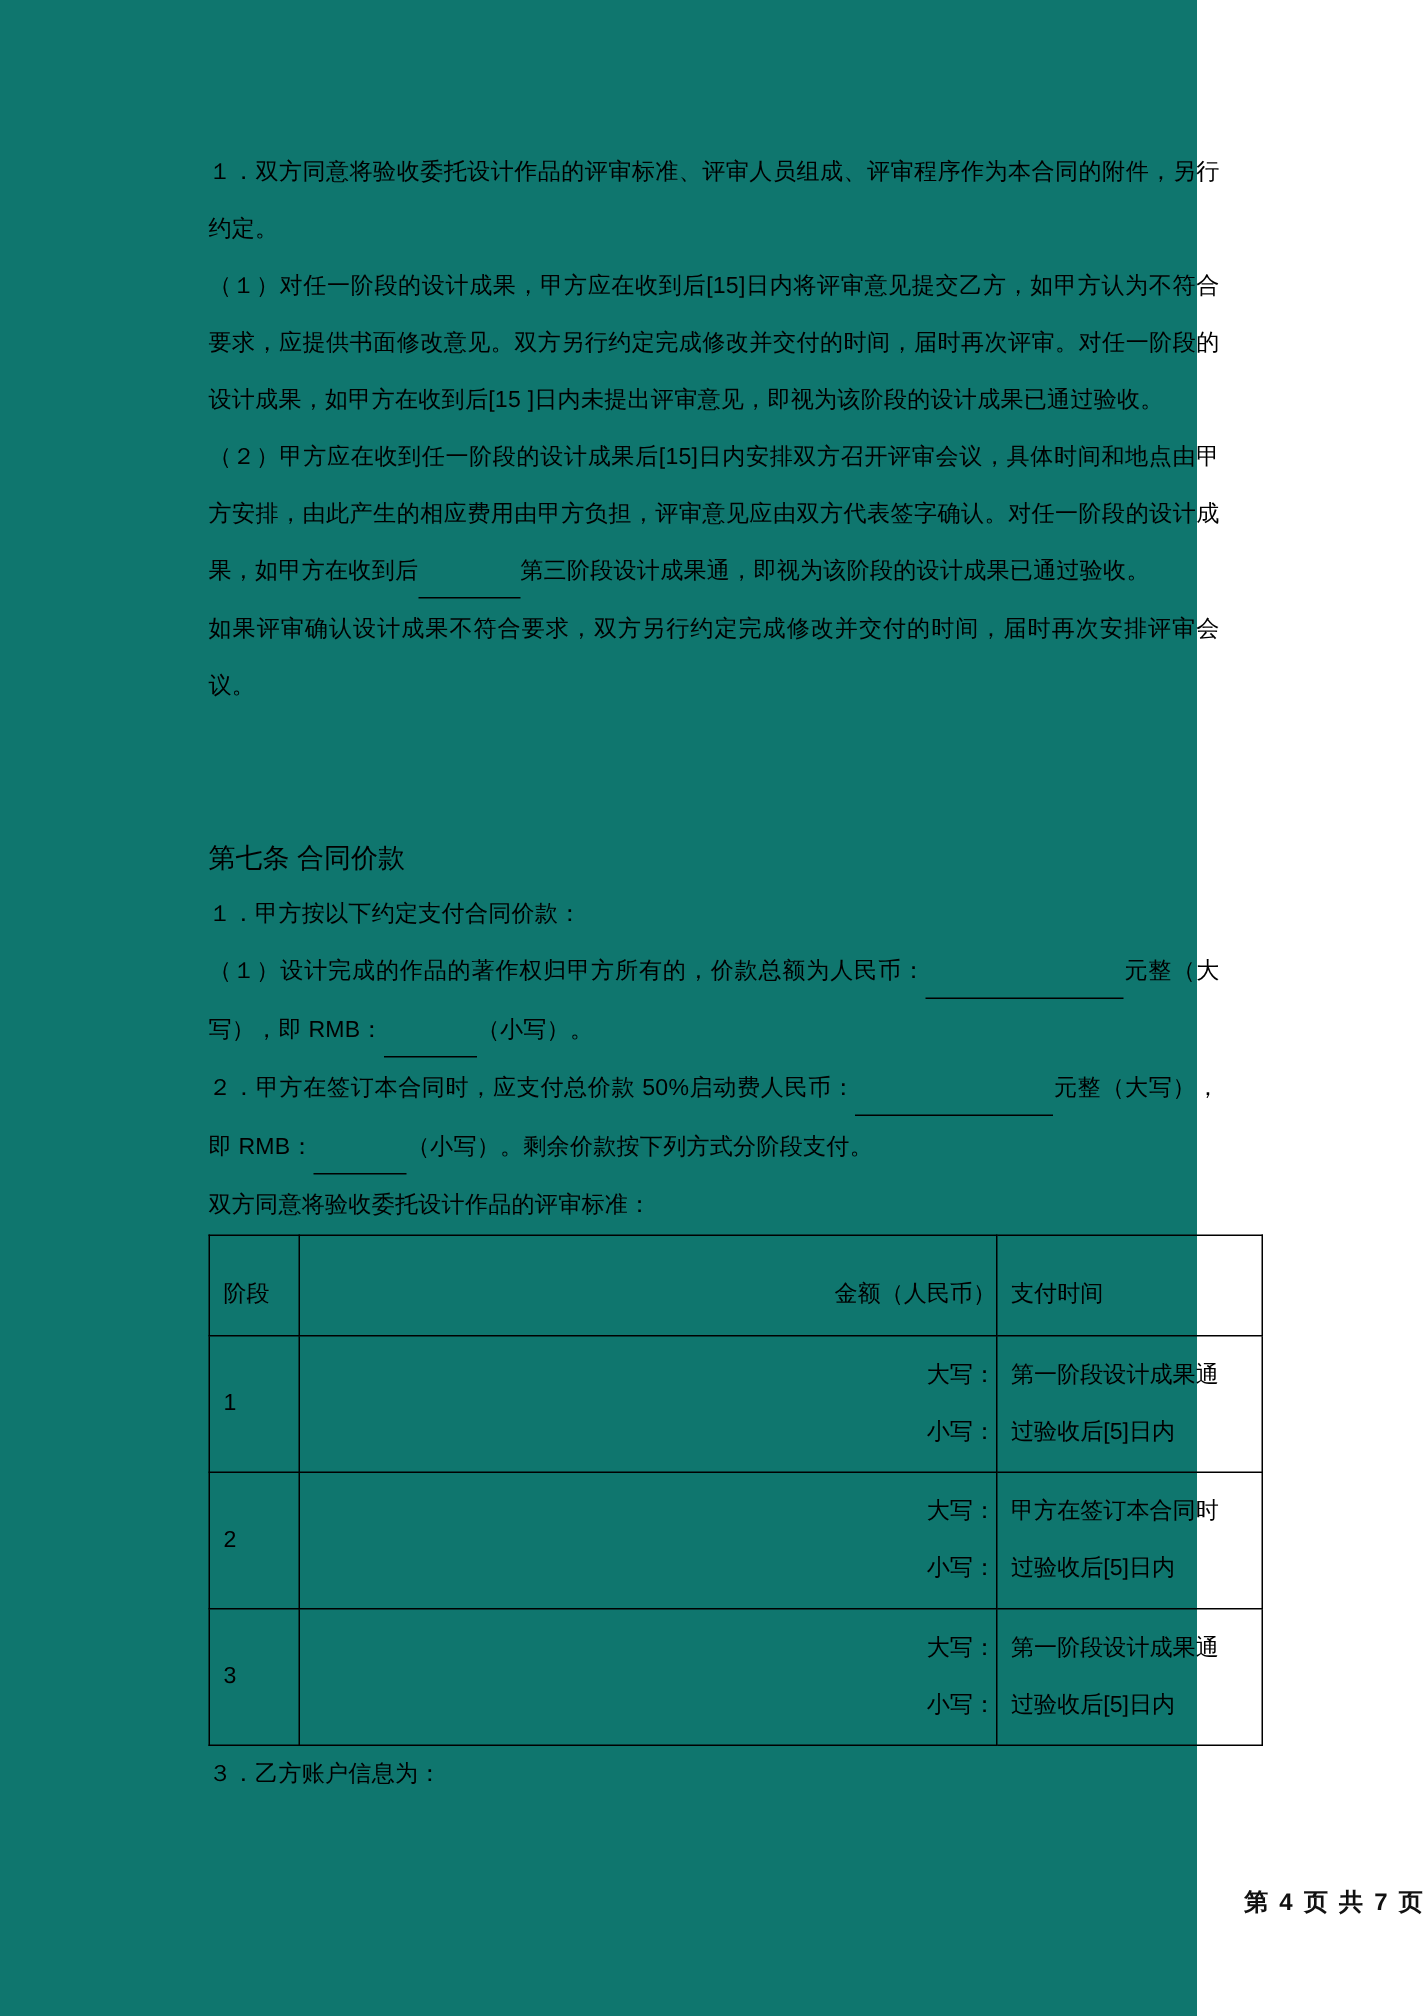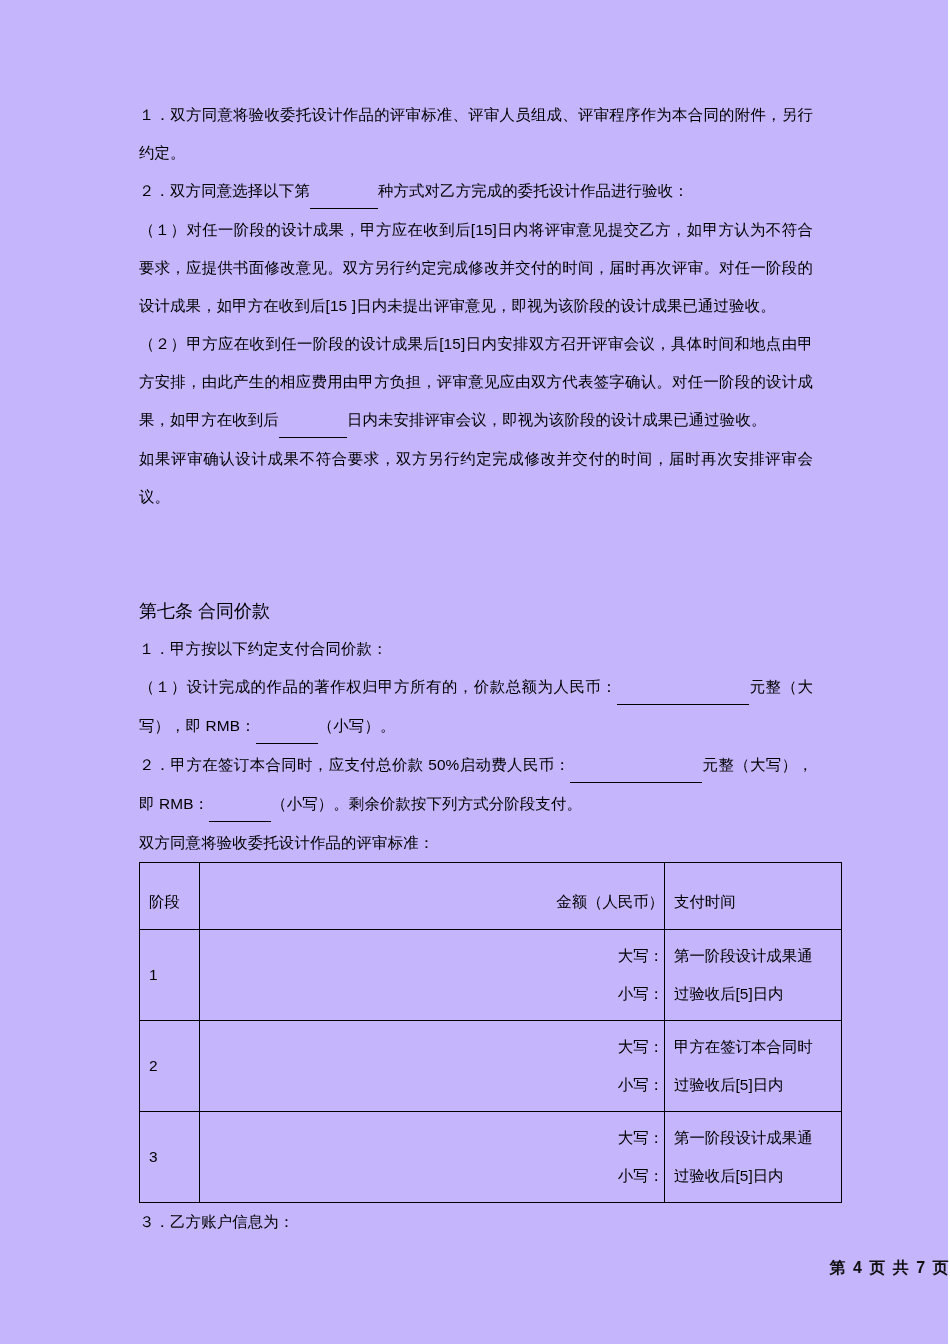--- a/index.html
+++ b/index.html
@@ -11,23 +11,23 @@
     width: 950px;
     height: 1344px;
     font-family: "Liberation Sans", "DejaVu Sans", sans-serif;
     color: #000000;
     position: relative;
     overflow: hidden;
   }
   .page {
     position: absolute;
     left: 0; top: 0;
-    width: 948px;
+    width: 798px;
     height: 1344px;
-    background: #c4b5fd;
+    background: #0f766e;
   }
   .content {
     position: absolute;
     left: 139px;
     top: 96px;
     width: 674px;
   }
   .para {
     font-size: 15.4px;
     line-height: 38px;
@@ -86,23 +86,22 @@
   }
 </style>
 </head>
 <body>
 
 <div class="page">
 
   <div class="content">
 
     <p class="para" id="p-1"><span>１．双方同意将验收委托设计作品的评审标准、评审人员组成、评审程序作为本合同的附件，另行约定。</span></p>
-    <p class="para" id="p-2"><span>２．双方同意选择以下第</span><span class="blank blank-m">&nbsp;</span><span>种方式对乙方完成的委托设计作品进行验收：</span></p>
     <p class="para" id="p-3"><span>（１）对任一阶段的设计成果，甲方应在收到后[15]日内将评审意见提交乙方，如甲方认为不符合要求，应提供书面修改意见。双方另行约定完成修改并交付的时间，届时再次评审。对任一阶段的设计成果，如甲方在收到后[15 ]日内未提出评审意见，即视为该阶段的设计成果已通过验收。</span></p>
-    <p class="para" id="p-4"><span>（２）甲方应在收到任一阶段的设计成果后[15]日内安排双方召开评审会议，具体时间和地点由甲方安排，由此产生的相应费用由甲方负担，评审意见应由双方代表签字确认。对任一阶段的设计成果，如甲方在收到后</span><span class="blank blank-m">&nbsp;</span><span>日内未安排评审会议，即视为该阶段的设计成果已通过验收。</span></p>
+    <p class="para" id="p-4"><span>（２）甲方应在收到任一阶段的设计成果后[15]日内安排双方召开评审会议，具体时间和地点由甲方安排，由此产生的相应费用由甲方负担，评审意见应由双方代表签字确认。对任一阶段的设计成果，如甲方在收到后</span><span class="blank blank-m">&nbsp;</span><span>第三阶段设计成果通，即视为该阶段的设计成果已通过验收。</span></p>
     <p class="para" id="p-5"><span>如果评审确认设计成果不符合要求，双方另行约定完成修改并交付的时间，届时再次安排评审会议。</span></p>
 
     <div class="spacer-line"></div>
     <div class="spacer-line"></div>
 
     <p class="heading">第七条 合同价款</p>
 
     <p class="para" id="p-6"><span>１．甲方按以下约定支付合同价款：</span></p>
     <p class="para" id="p-7"><span>（１）设计完成的作品的著作权归甲方所有的，价款总额为人民币：</span><span class="blank blank-l">&nbsp;</span><span>元整（大写），即 RMB：</span><span class="blank blank-s">&nbsp;</span><span>（小写）。</span></p>
     <p class="para" id="p-8"><span>２．甲方在签订本合同时，应支付总价款 50%启动费人民币：</span><span class="blank blank-l">&nbsp;</span><span>元整（大写）， 即 RMB：</span><span class="blank blank-s">&nbsp;</span><span>（小写）。剩余价款按下列方式分阶段支付。</span></p>

